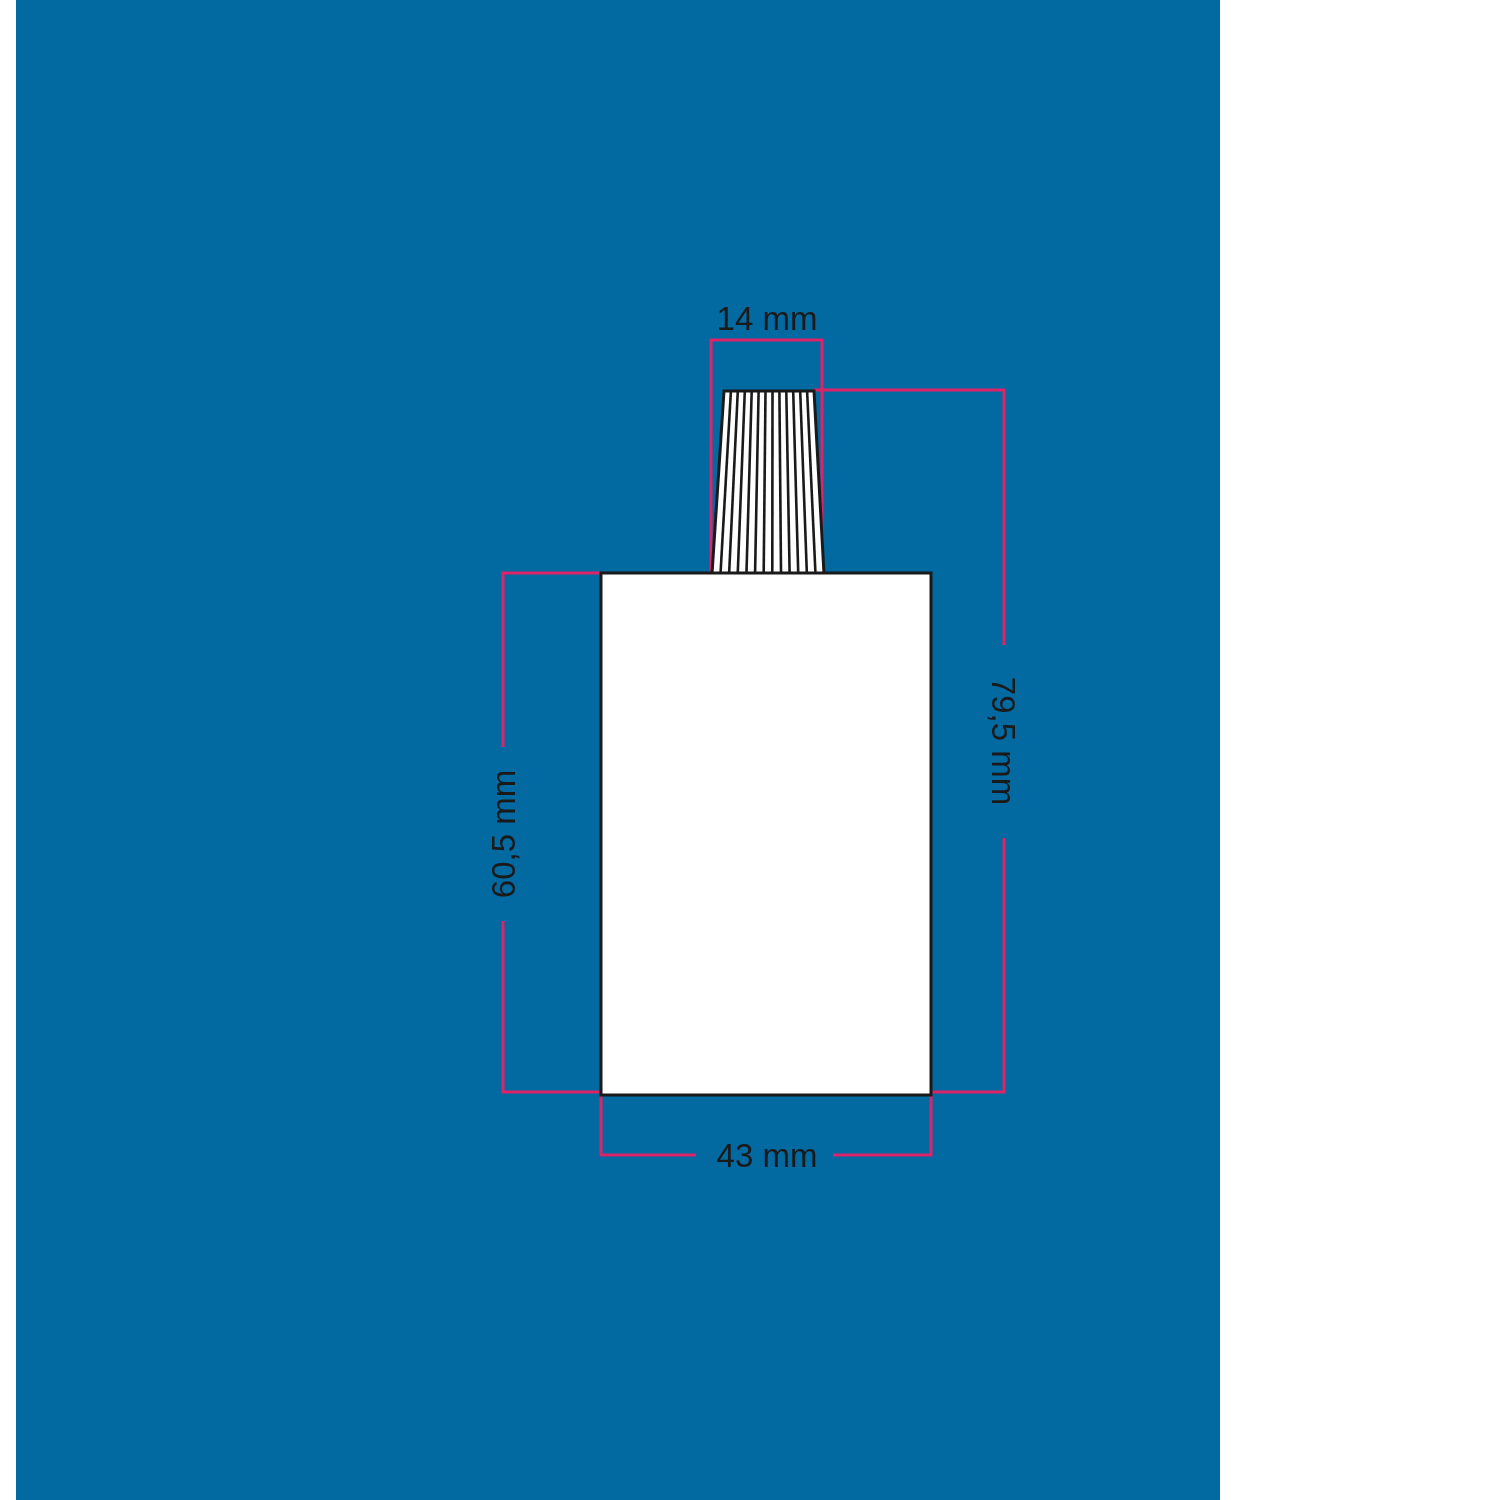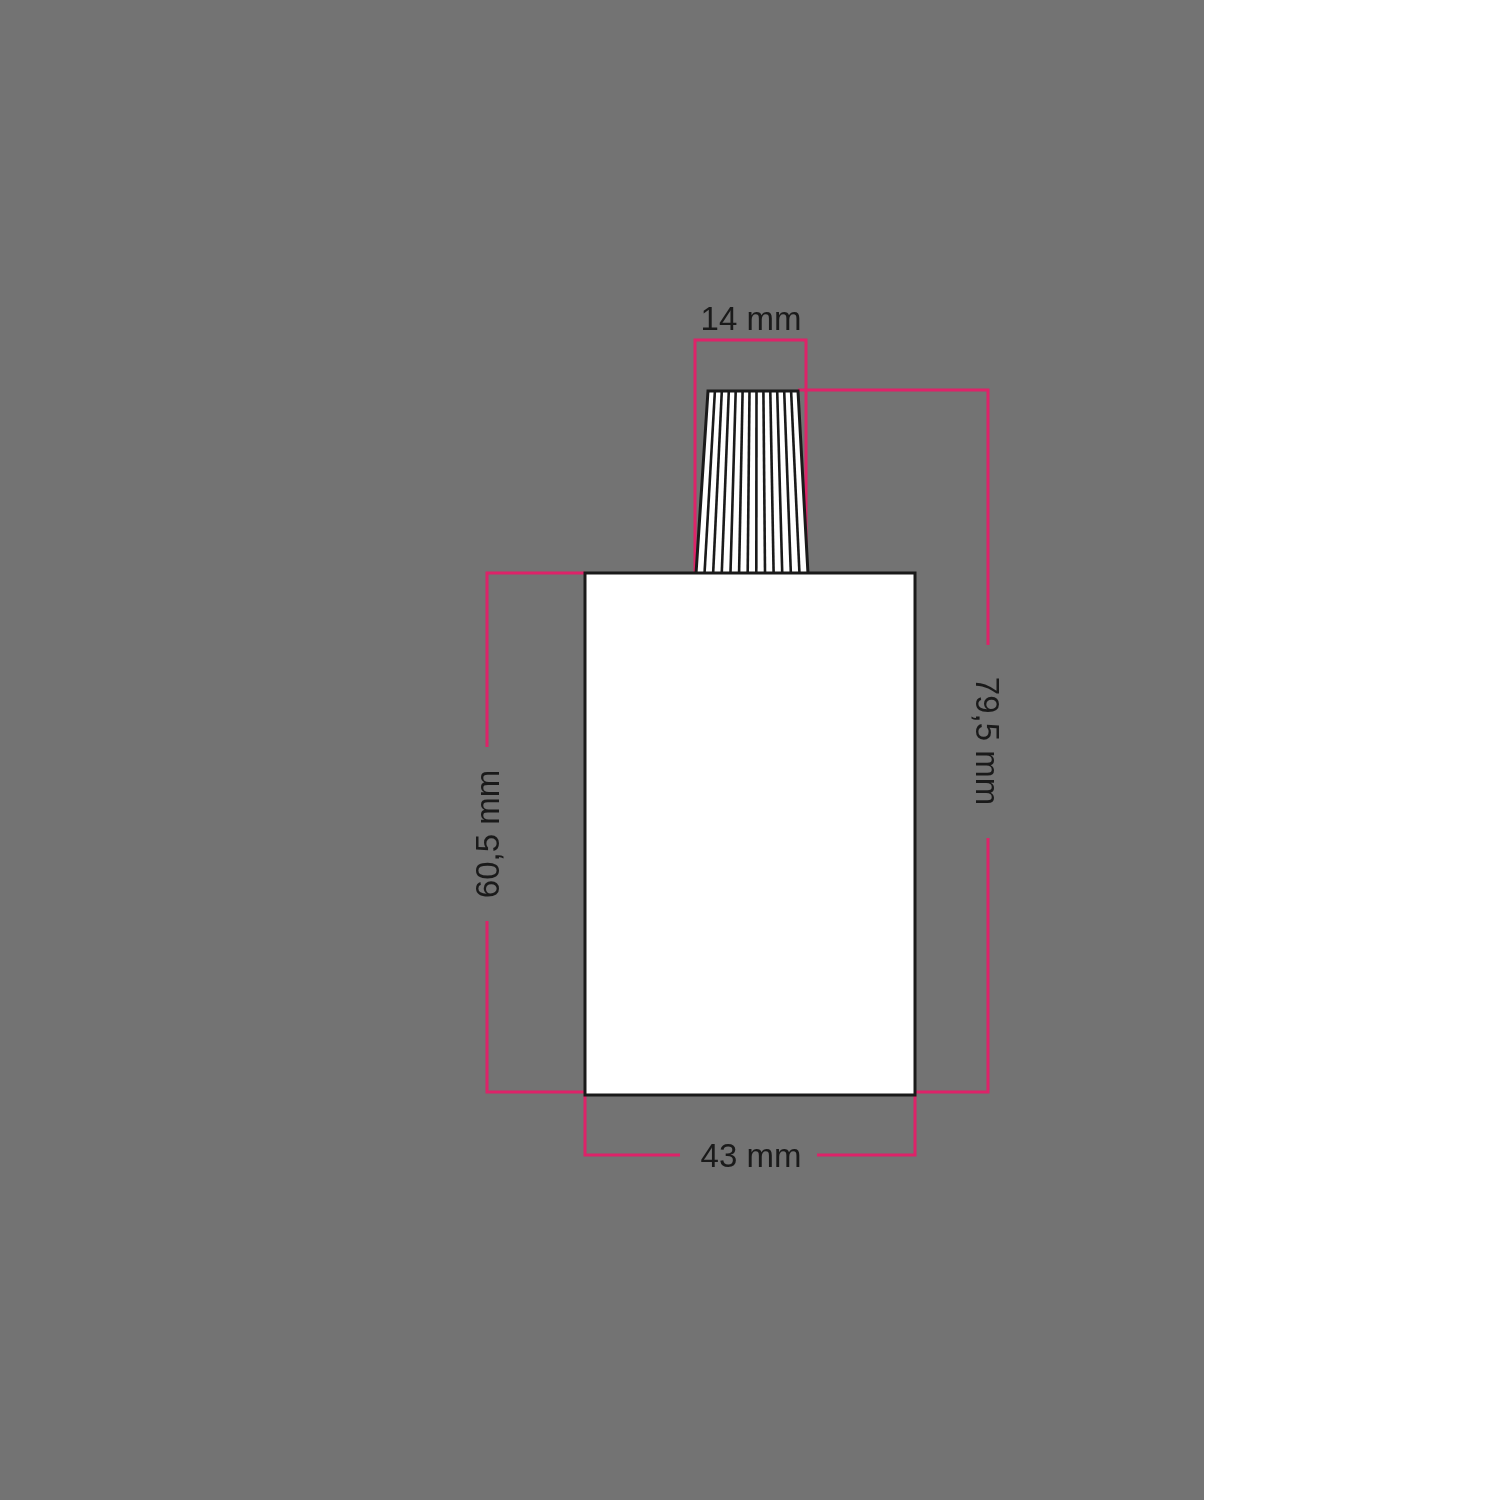--- a/index.html
+++ b/index.html
@@ -8,21 +8,22 @@
     background: #ffffff;
     width: 1500px;
     height: 1500px;
     overflow: hidden;
     font-family: "Liberation Sans", sans-serif;
   }
   .canvas {
     position: relative;
     width: 1204px;
     height: 1500px;
-    background: #737373;
+    background: #0369a1;
+    margin-left: 16px;
   }
   svg text {
     font-family: "Liberation Sans", sans-serif;
     font-size: 33px;
     fill: #1a1a1a;
   }
 </style>
 </head>
 <body>
 

